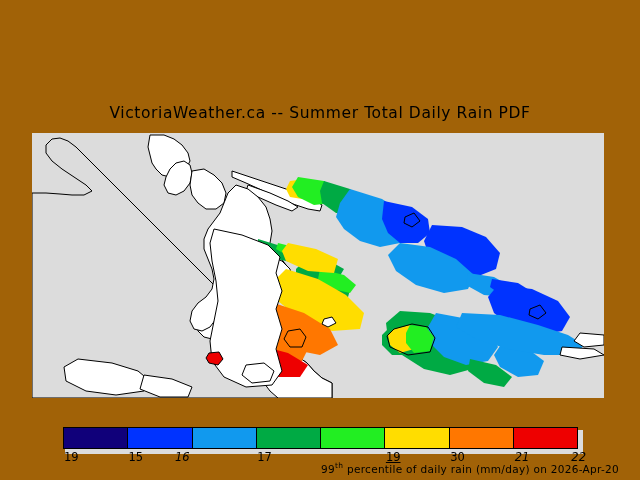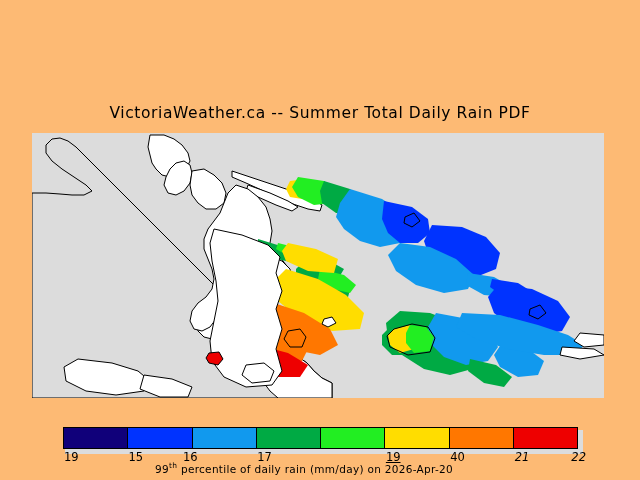--- a/index.html
+++ b/index.html
@@ -10,21 +10,21 @@
   body {
     width: 640px;
     height: 480px;
     overflow: hidden;
     font-family: "DejaVu Sans", sans-serif;
   }
   #root {
     position: relative;
     width: 640px;
     height: 480px;
-    background: #fdba74;
+    background: #a16207;
   }
 
   
   #title {
     position: absolute;
     left: 0;
     top: 104px;
     width: 640px;
     text-align: center;
     font-family: "DejaVu Sans", sans-serif;
@@ -110,24 +110,24 @@
     top: 0;
     font-family: "DejaVu Sans", sans-serif;
     font-size: 11.5px;
     color: #000000;
     white-space: nowrap;
     user-select: none;
   }
 
   #cb-caption {
     position: absolute;
-    left: 0;
+    left: 11px;
     top: 461px;
     width: 608px;
-    text-align: center;
+    text-align: right;
     font-family: "DejaVu Sans", sans-serif;
     font-size: 10.5px;
     letter-spacing: 0.3px;
     color: #000000;
     white-space: nowrap;
     user-select: none;
   }
   #cb-caption sup {
     font-size: 7.5px;
     vertical-align: super;
@@ -309,25 +309,25 @@
         <div class="cb-seg" style="background: rgb(34, 238, 34);"></div>
         <div class="cb-seg" style="background: rgb(255, 221, 0);"></div>
         <div class="cb-seg" style="background: rgb(255, 119, 0);"></div>
         <div class="cb-seg" style="background: rgb(238, 0, 0);"></div>
       </div>
   </div>
 
   <div id="cb-ticks">
       <span class="cb-tick" style="left: 1px;">19</span>
       <span class="cb-tick" style="left: 65.375px;">15</span>
-      <span class="cb-tick" style="left: 120px;">16</span>
+      <span class="cb-tick" style="left: 112px; font-style: italic;">16</span>
       <span class="cb-tick" style="left: 194.125px;">17</span>
       <span class="cb-tick" style="left: 242px; margin-top: 31px;">18</span>
       <span class="cb-tick" style="left: 322.875px; text-decoration: underline;">19</span>
-      <span class="cb-tick" style="left: 387.25px;">40</span>
+      <span class="cb-tick" style="left: 387.25px;">30</span>
       <span class="cb-tick" style="left: 451.625px; font-style: italic;">21</span>
       <span class="cb-tick" style="left: auto; right: -8px; font-style: italic;">22</span>
     </div>
 
   <div id="cb-caption">
     <span>99</span><sup>th</sup><span> percentile of daily rain (mm/day) on 2026-Apr-20</span>
   </div>
 
 </div>
 

